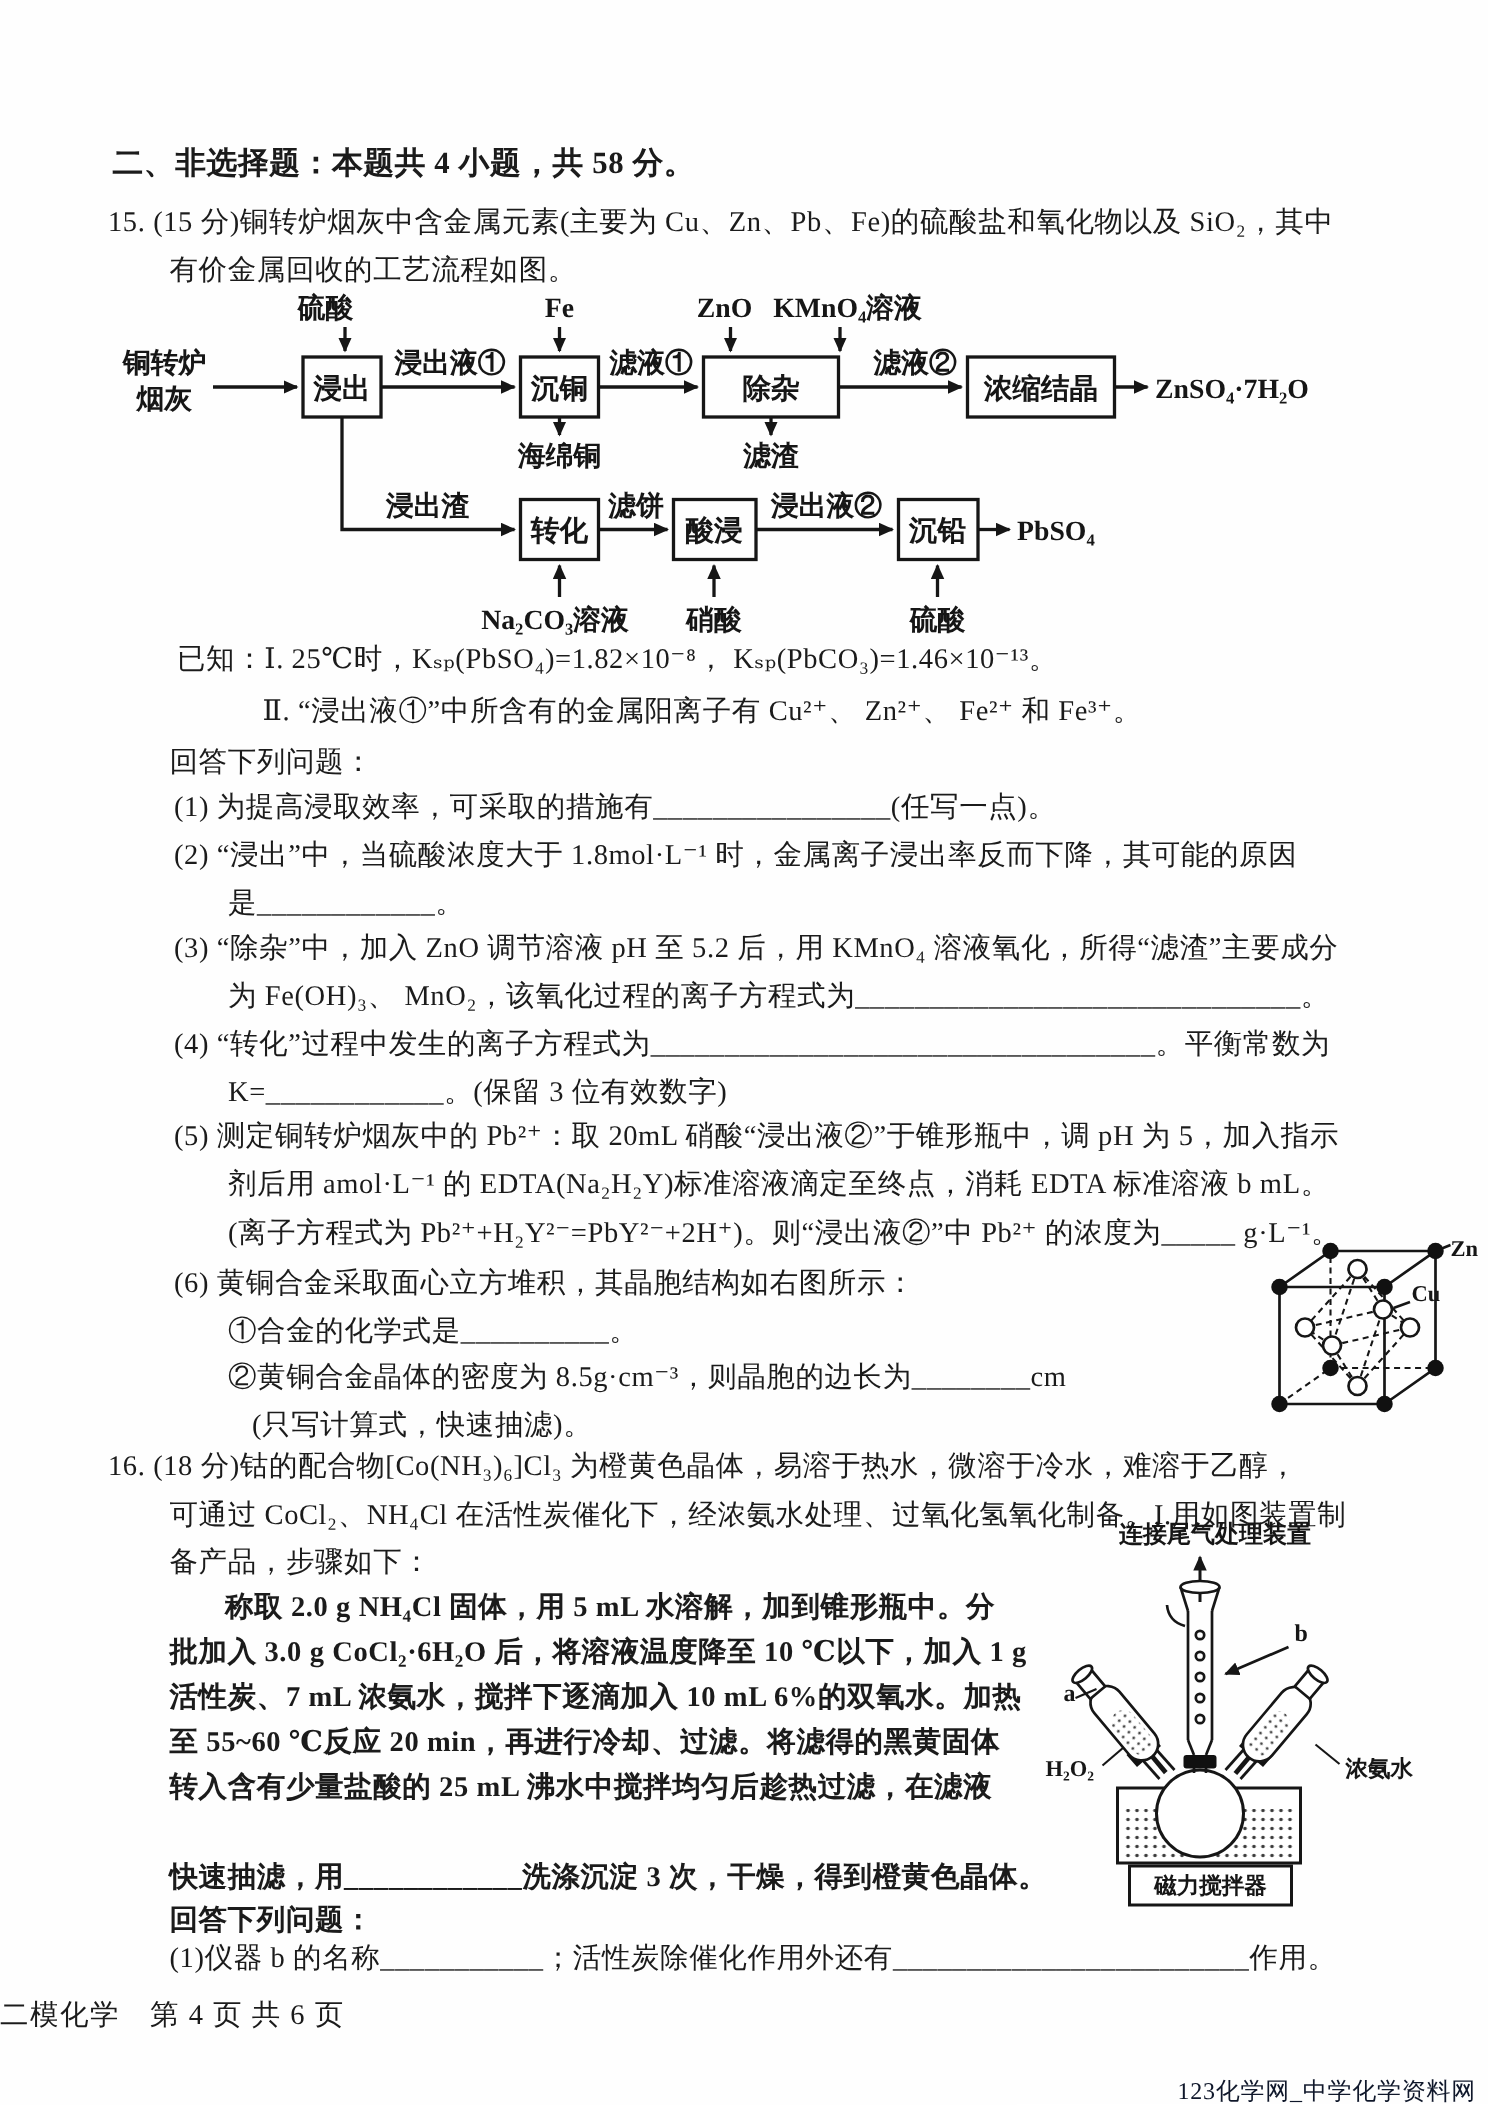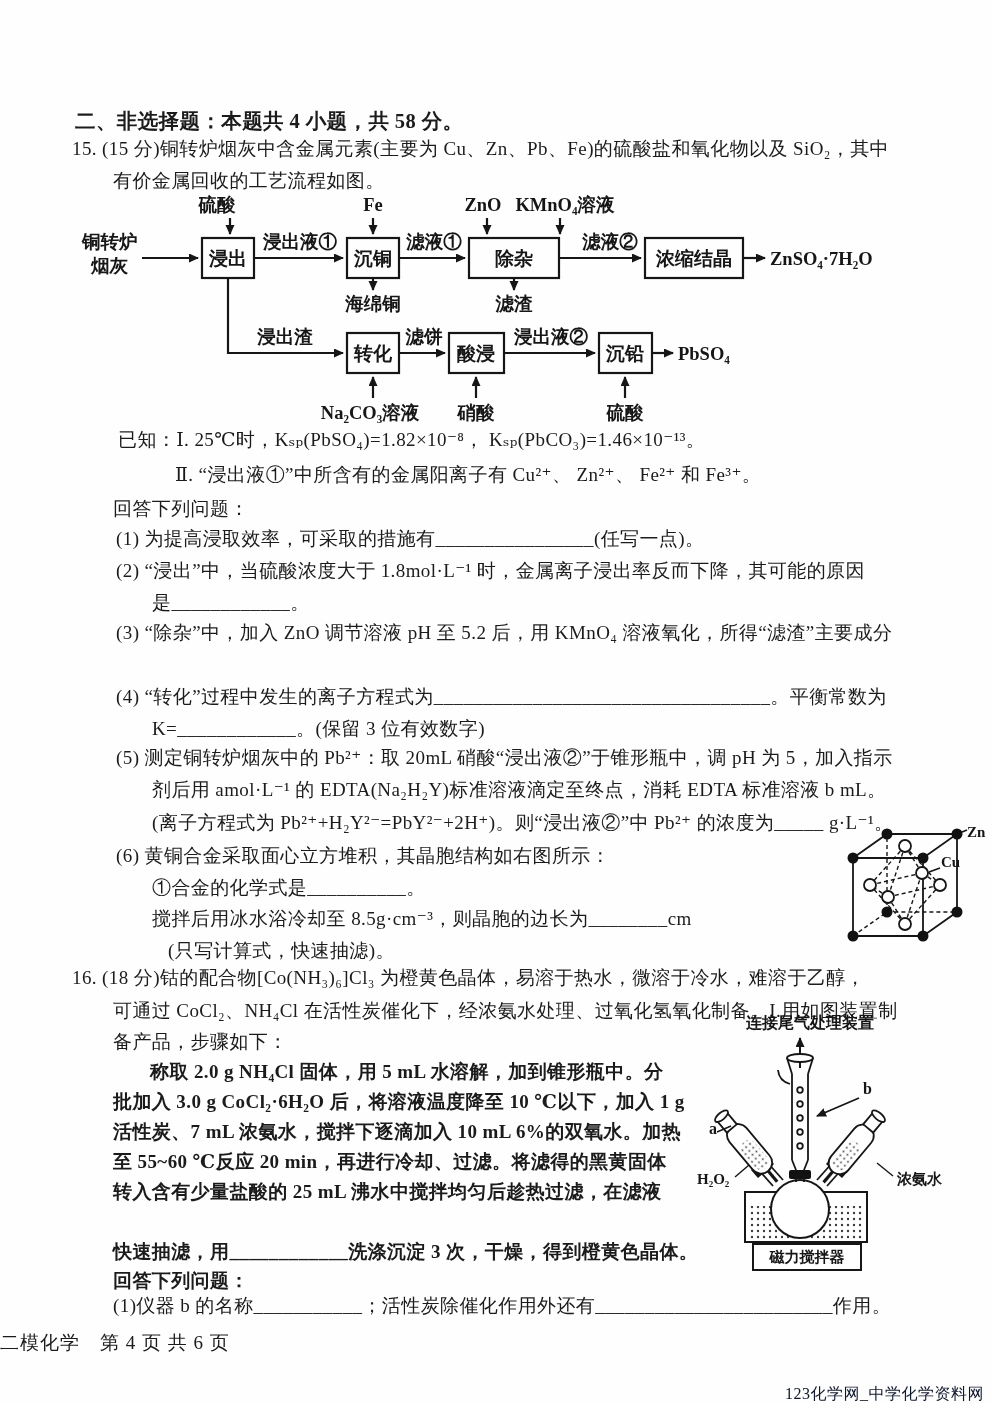--- a/index.html
+++ b/index.html
@@ -12,21 +12,21 @@
     color:#1b1b1b;
   }
   .line{
     position:absolute;
     white-space:pre;
     font-size:19px;
     letter-spacing:0.4px;
     line-height:24px;
   }
   .bold{font-weight:bold;}
-  .hdr{font-size:20.5px;margin-top:12px;}
+  .hdr{font-size:20.5px;}
   .footer{
     position:absolute;left:0;right:0;top:1330px;
     text-align:left;font-size:19px;letter-spacing:1px;
   }
   .watermark{
     position:absolute;right:8px;top:1384px;
     font-size:16px;color:#0f172a;letter-spacing:0.5px;
   }
   svg{position:absolute;overflow:visible;}
   svg text{
@@ -122,28 +122,29 @@
   </svg>
 
   <div class="line" style="left:118px;top:428px">已知：Ⅰ. 25℃时，Kₛₚ(PbSO₄)=1.82×10⁻⁸， Kₛₚ(PbCO₃)=1.46×10⁻¹³。</div>
   <div class="line" style="left:175px;top:463px">Ⅱ. “浸出液①”中所含有的金属阳离子有 Cu²⁺、 Zn²⁺、 Fe²⁺ 和 Fe³⁺。</div>
   <div class="line" style="left:113px;top:497px">回答下列问题：</div>
 
   <div class="line" style="left:116px;top:527px">(1) 为提高浸取效率，可采取的措施有________________(任写一点)。</div>
   <div class="line" style="left:116px;top:559px">(2) “浸出”中，当硫酸浓度大于 1.8mol·L⁻¹ 时，金属离子浸出率反而下降，其可能的原因</div>
   <div class="line" style="left:152px;top:591px">是____________。</div>
   <div class="line" style="left:116px;top:621px">(3) “除杂”中，加入 ZnO 调节溶液 pH 至 5.2 后，用 KMnO₄ 溶液氧化，所得“滤渣”主要成分</div>
+  <div class="line" style="left:152px;top:653px">为 Fe(OH)₃、 MnO₂，该氧化过程的离子方程式为______________________________。</div>
   <div class="line" style="left:116px;top:685px">(4) “转化”过程中发生的离子方程式为__________________________________。平衡常数为</div>
   <div class="line" style="left:152px;top:717px">K=____________。(保留 3 位有效数字)</div>
   <div class="line" style="left:116px;top:746px">(5) 测定铜转炉烟灰中的 Pb²⁺：取 20mL 硝酸“浸出液②”于锥形瓶中，调 pH 为 5，加入指示</div>
   <div class="line" style="left:152px;top:778px">剂后用 amol·L⁻¹ 的 EDTA(Na₂H₂Y)标准溶液滴定至终点，消耗 EDTA 标准溶液 b mL。</div>
   <div class="line" style="left:152px;top:811px">(离子方程式为 Pb²⁺+H₂Y²⁻=PbY²⁻+2H⁺)。则“浸出液②”中 Pb²⁺ 的浓度为_____ g·L⁻¹。</div>
   <div class="line" style="left:116px;top:844px">(6) 黄铜合金采取面心立方堆积，其晶胞结构如右图所示：</div>
   <div class="line" style="left:152px;top:876px">①合金的化学式是__________。</div>
-  <div class="line" style="left:152px;top:907px">搅拌后用冰水浴冷却至 8.5g·cm⁻³，则晶胞的边长为________cm</div>
+  <div class="line" style="left:152px;top:907px">②黄铜合金晶体的密度为 8.5g·cm⁻³，则晶胞的边长为________cm</div>
   <div class="line" style="left:168px;top:939px">(只写计算式，快速抽滤)。</div>
 
   <svg style="left:843px;top:824px" width="145" height="125" viewBox="0 0 145 125">
     <g stroke="#161616" stroke-width="1.8" fill="none">
 
       <path d="M10,34 L80,34 L80,112 L10,112 Z"></path>
       <path d="M10,34 L44,10 L114,10 L80,34"></path>
       <path d="M114,10 L114,88 L80,112"></path>
 
       <g stroke-dasharray="4,3" stroke-width="1.4">

